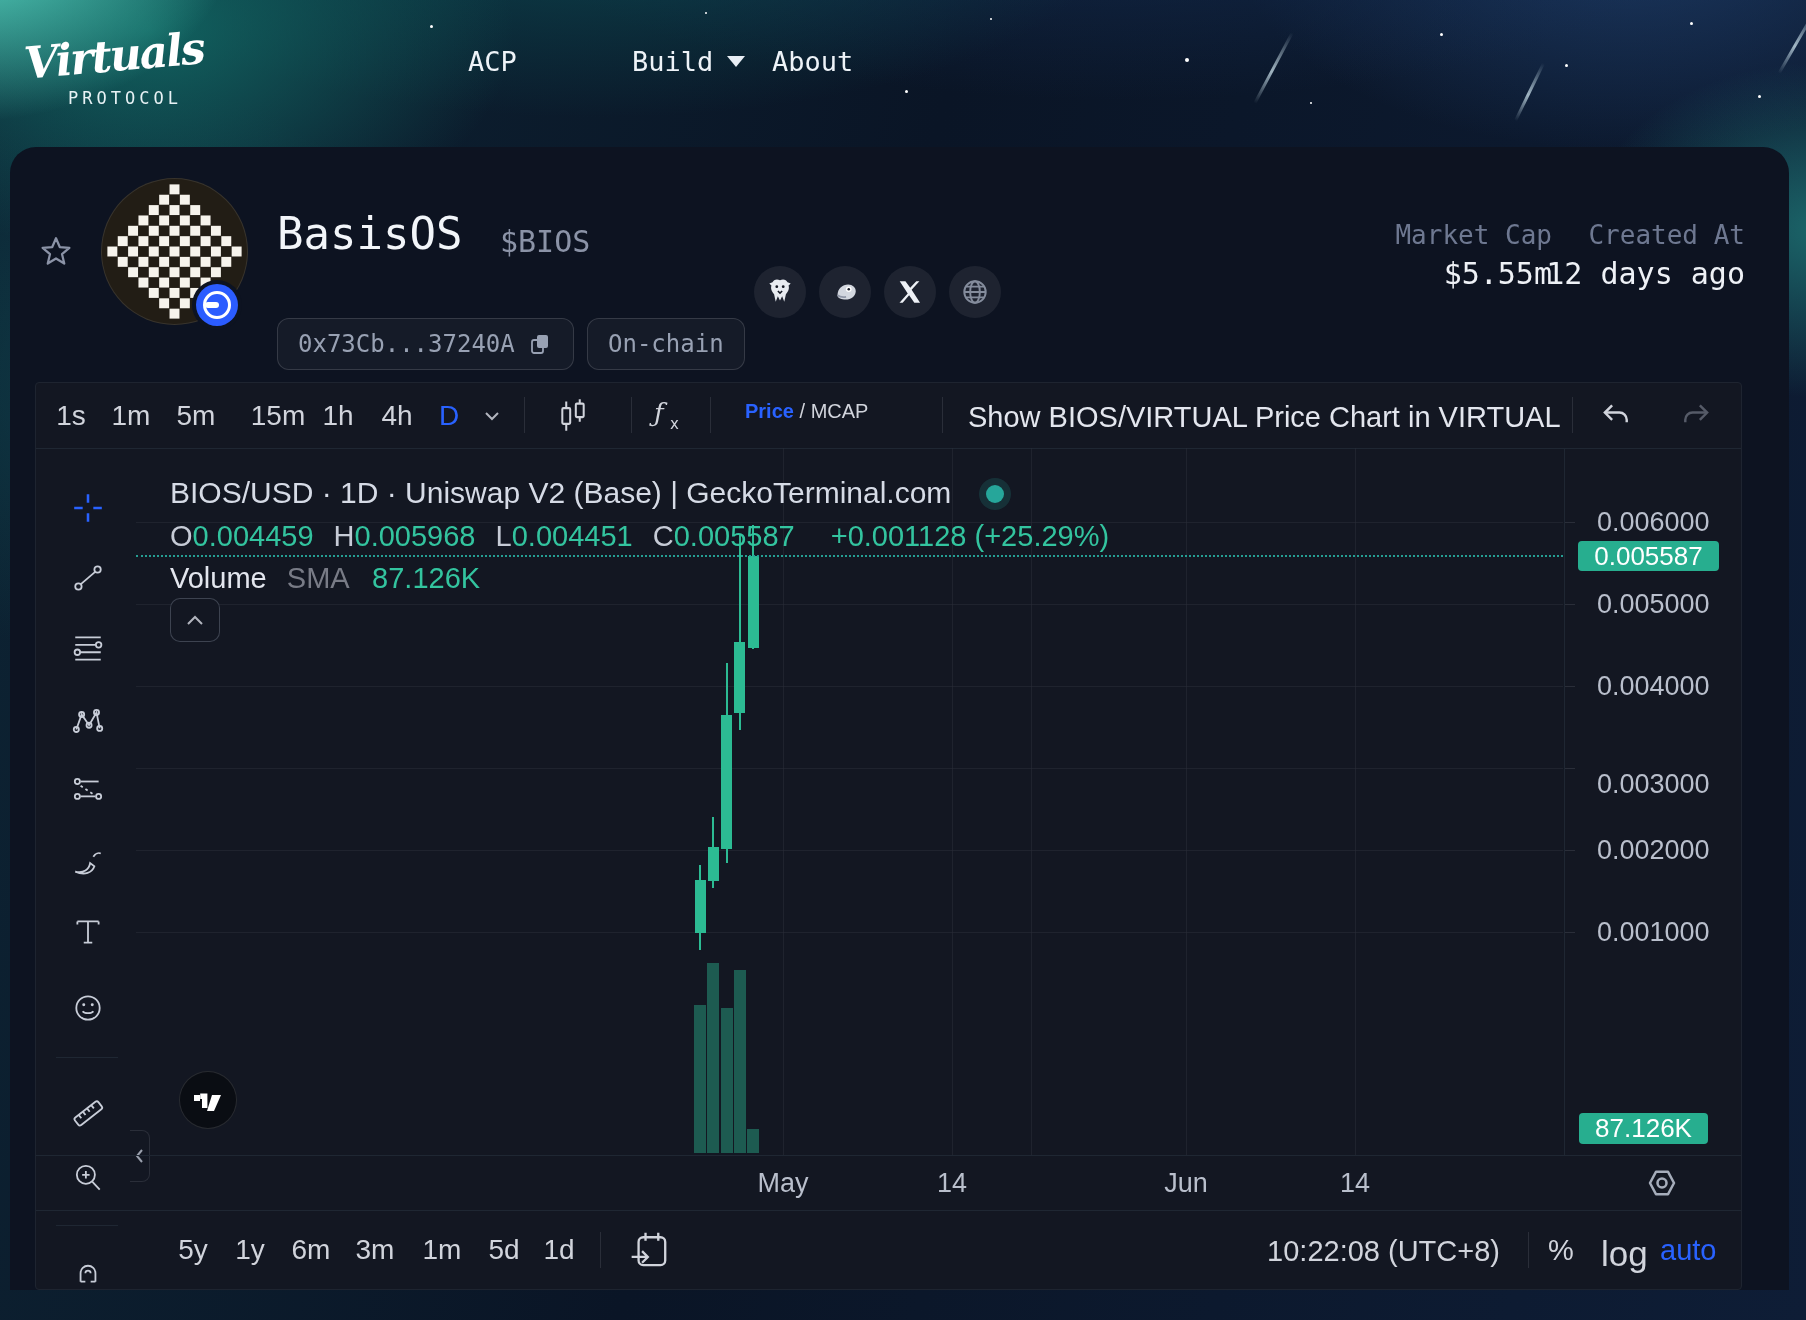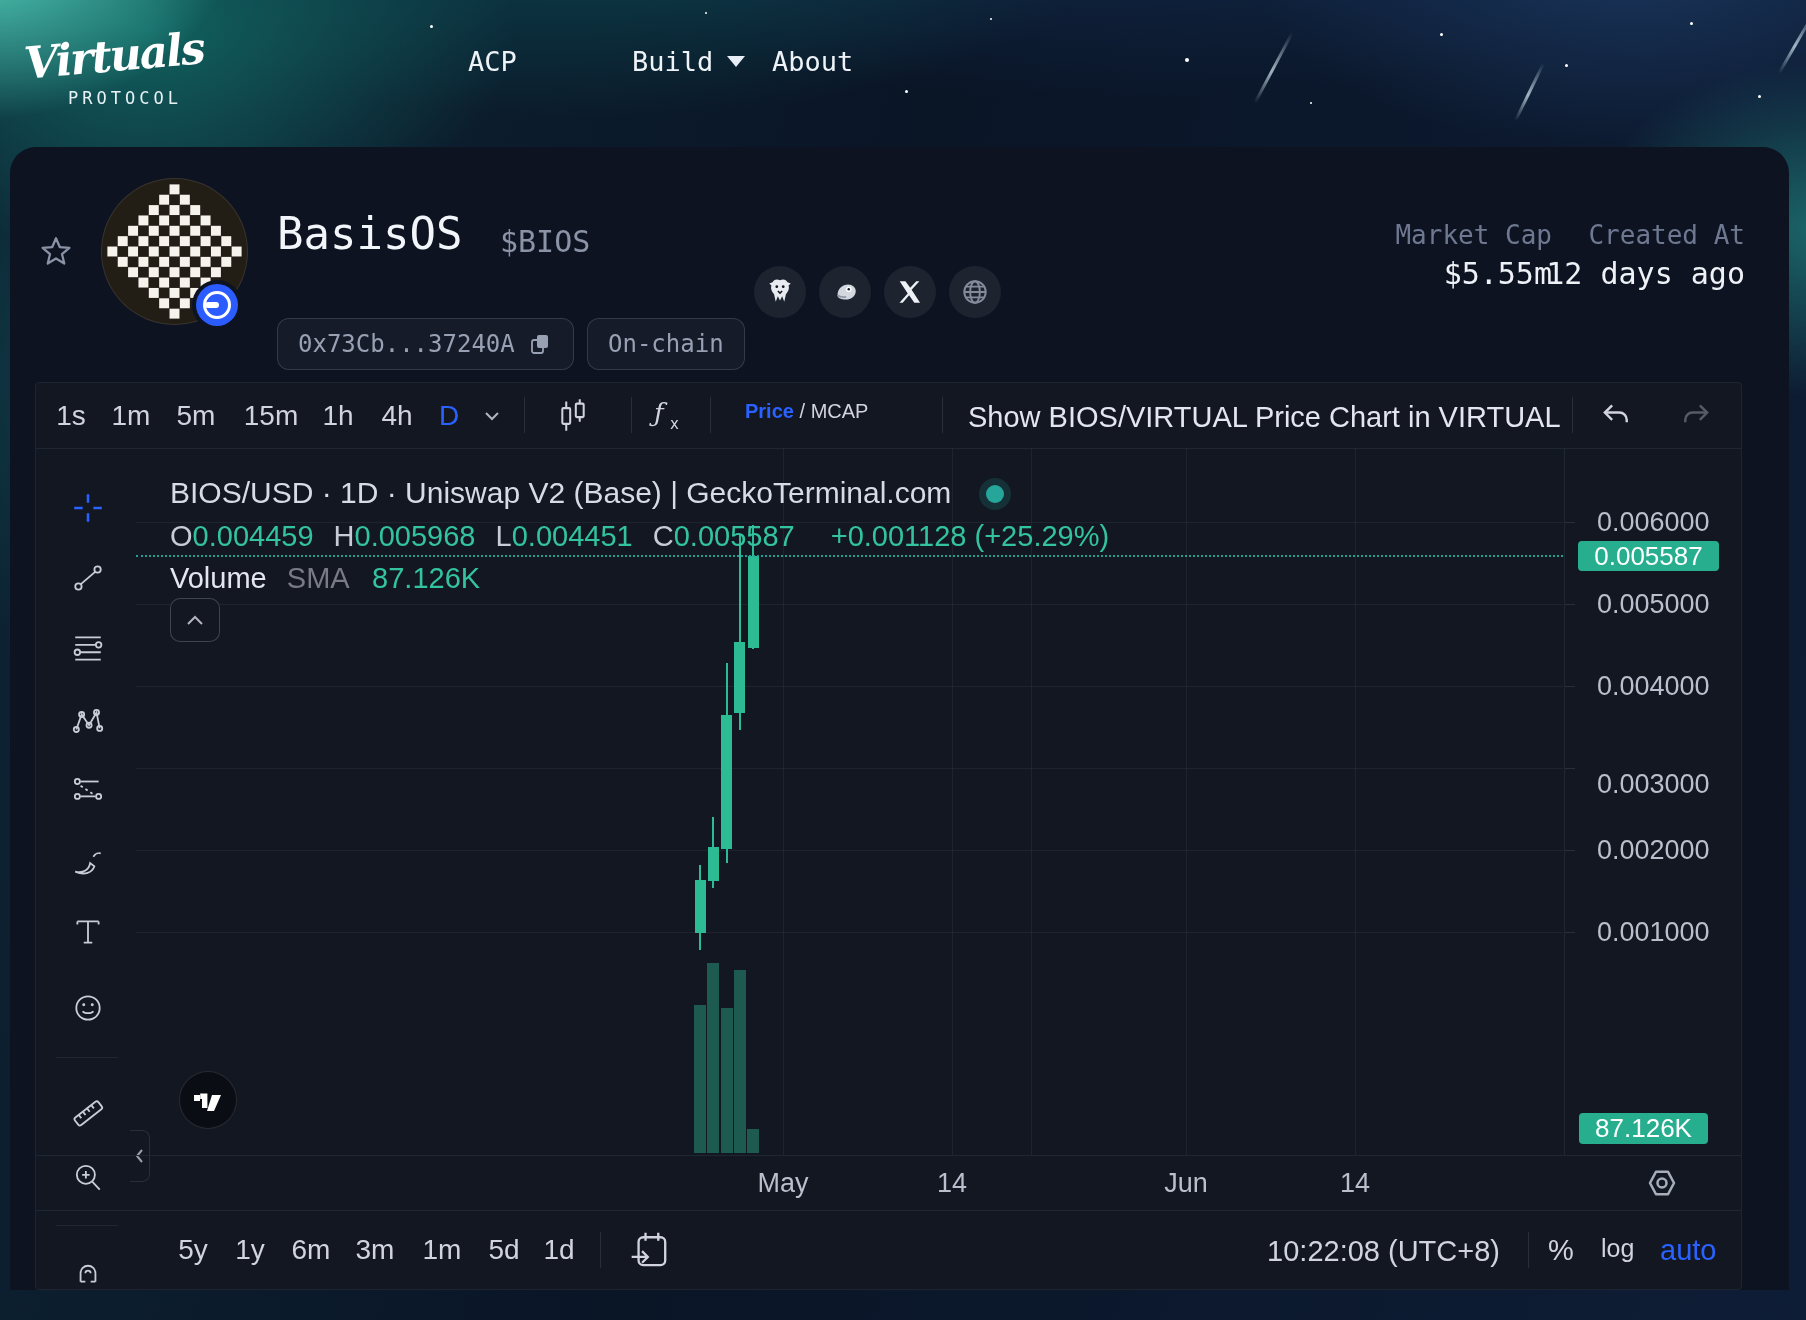--- a/index.html
+++ b/index.html
@@ -440,27 +440,27 @@
   <div class="abs" style="left:628px;top:1228px;width:42px;height:44px;">
     <svg width="42" height="44" viewBox="0 0 36 38">
         <rect x="9" y="8" width="23" height="24" rx="4" fill="none" stroke="#d1d4dc" stroke-width="2"></rect>
         <path d="M15 4v7M26 4v7" stroke="#d1d4dc" stroke-width="2"></path>
         <path d="M3 25h13M12 20l5 5-5 5" fill="none" stroke="#d1d4dc" stroke-width="2"></path>
       </svg>
   </div>
   <div class="abs tv-text" style="top:1235px;right:306px;font-size:29px;">10:22:08 (UTC+8)</div>
   <div class="vdiv" style="left:1528px;top:1232px;"></div>
   <div class="abs tv-text" style="left:1548px;top:1234px;font-size:29px;">%</div>
-  <div class="abs tv-text" style="left:1601px;top:1234px;font-size:25px;">log</div>
+  <div class="abs tv-text" style="left:1601px;top:1234px;font-size:35px;">log</div>
   <div class="abs" style="left:1660px;top:1234px;font-size:29px;color:#2962ff;">auto</div>
 
 <span class="tf" style="left: 71px; top: 416px;">1s</span>
     <span class="tf" style="left: 131px; top: 416px;">1m</span>
     <span class="tf" style="left: 196px; top: 416px;">5m</span>
-    <span class="tf" style="left: 271px; top: 416px;">15m</span>
+    <span class="tf" style="left: 278px; top: 416px;">15m</span>
     <span class="tf" style="left: 338px; top: 416px;">1h</span>
     <span class="tf" style="left: 397px; top: 416px;">4h</span>
     <span class="tf active" style="left: 449px; top: 416px;">D</span>
     <span class="range" style="left: 193px;">5y</span>
     <span class="range" style="left: 250px;">1y</span>
     <span class="range" style="left: 311px;">6m</span>
     <span class="range" style="left: 375px;">3m</span>
     <span class="range" style="left: 442px;">1m</span>
     <span class="range" style="left: 504px;">5d</span>
     <span class="range" style="left: 559px;">1d</span>

